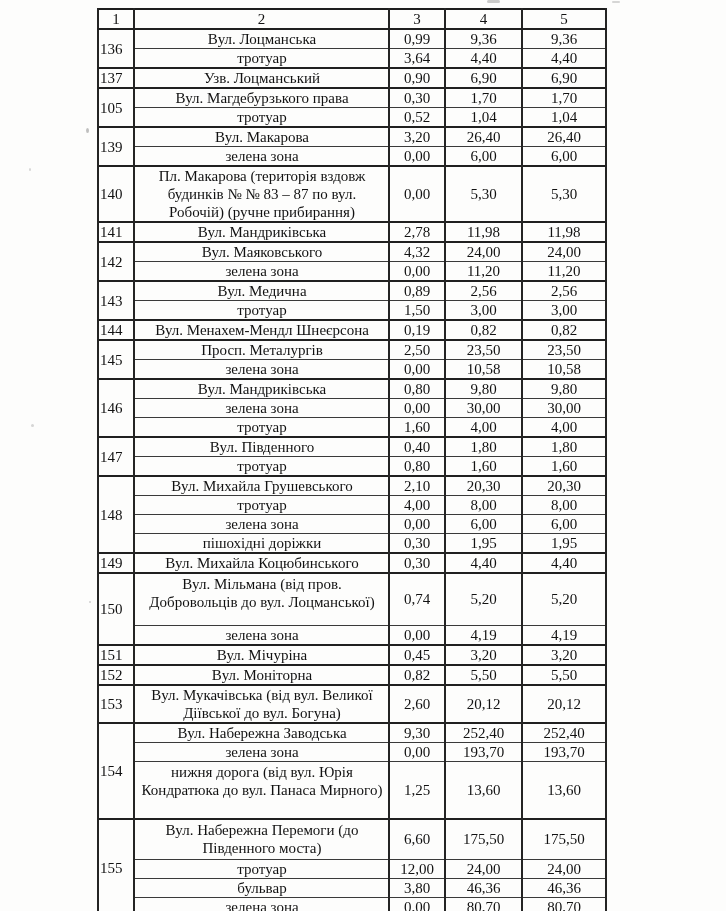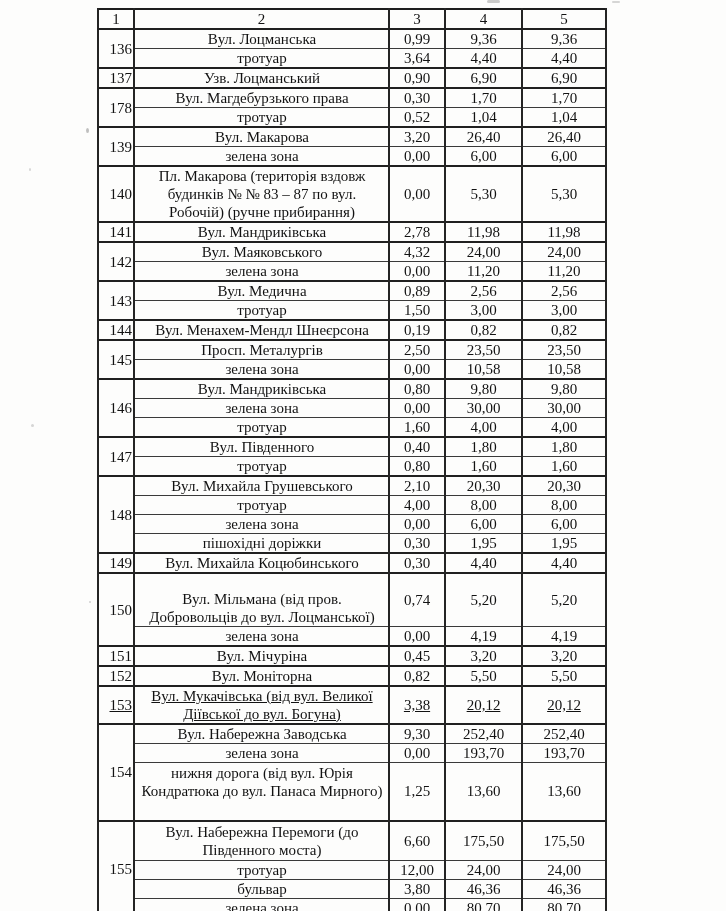--- a/index.html
+++ b/index.html
@@ -19,27 +19,27 @@
     border-left:2px solid #242424;
     border-right:2px solid #242424;
     font-size:15px; line-height:18px;
     padding:0 4px; overflow:hidden;
     vertical-align:middle;
   }
   tr { height:17px; }
   tr.group-start td { border-top:2px solid #202020; }
   thead tr { height:19px; }
   thead td { text-align:center; border-bottom:2px solid #202020; }
-  td.num  { text-align:right; padding:0 1px; }
+  td.num  { text-align:left; padding:0 1px; }
   td.name { text-align:center; padding-left:5px; }
   td.val  { text-align:center; }
   
   .g140-0 { height:56px; }
-  .g150-0 { height:52px; }  .g150-0 td.name { vertical-align:top; padding-top:16px;margin-top:39px; }
-  .g153-0 { height:38px;text-decoration:underline; }
+  .g150-0 { height:52px; }  .g150-0 td.name { vertical-align:top; padding-top:1px;margin-top:39px; }
+  .g153-0 { height:38px; }
   .g154-2 { height:58px; }  .g154-2 td.name { vertical-align:top; padding-top:1px; }
   .g155-0 { height:40px; }
   
   .speck { position:absolute; background:#8d8d8d; border-radius:50%; opacity:.55; }
   .s1 { left:487px; top:0;  width:13px; height:3px; border-radius:2px; opacity:.45; }
   .s2 { left:612px; top:1px; width:8px; height:2px; border-radius:2px; opacity:.35; }
   .s3 { left:86px;  top:128px; width:3px; height:5px; }
   .s4 { left:29px;  top:168px; width:2px; height:3px; opacity:.35; }
   .s5 { left:31px;  top:424px; width:3px; height:3px; opacity:.35; }
   .s6 { left:89px;  top:601px; width:2px; height:2px; opacity:.4; }
@@ -87,21 +87,21 @@
           <td class="val">4,40</td>
         </tr>
         <tr class="g137-0 group-start">
           <td class="num" rowspan="1">137</td>
           <td class="name">Узв. Лоцманський</td>
           <td class="val">0,90</td>
           <td class="val">6,90</td>
           <td class="val">6,90</td>
         </tr>
         <tr class="g138-0 group-start">
-          <td class="num" rowspan="2">178</td>
+          <td class="num" rowspan="2">105</td>
           <td class="name">Вул. Магдебурзького права</td>
           <td class="val">0,30</td>
           <td class="val">1,70</td>
           <td class="val">1,70</td>
         </tr>
         <tr class="g138-1">
           <td class="name">тротуар</td>
           <td class="val">0,52</td>
           <td class="val">1,04</td>
           <td class="val">1,04</td>
@@ -266,21 +266,21 @@
         <tr class="g152-0 group-start">
           <td class="num" rowspan="1">152</td>
           <td class="name">Вул. Моніторна</td>
           <td class="val">0,82</td>
           <td class="val">5,50</td>
           <td class="val">5,50</td>
         </tr>
         <tr class="g153-0 group-start">
           <td class="num" rowspan="1">153</td>
           <td class="name">Вул. Мукачівська (від вул. Великої Діївської до вул. Богуна)</td>
-          <td class="val">3,38</td>
+          <td class="val">2,60</td>
           <td class="val">20,12</td>
           <td class="val">20,12</td>
         </tr>
         <tr class="g154-0 group-start">
           <td class="num" rowspan="3">154</td>
           <td class="name">Вул. Набережна Заводська</td>
           <td class="val">9,30</td>
           <td class="val">252,40</td>
           <td class="val">252,40</td>
         </tr>

